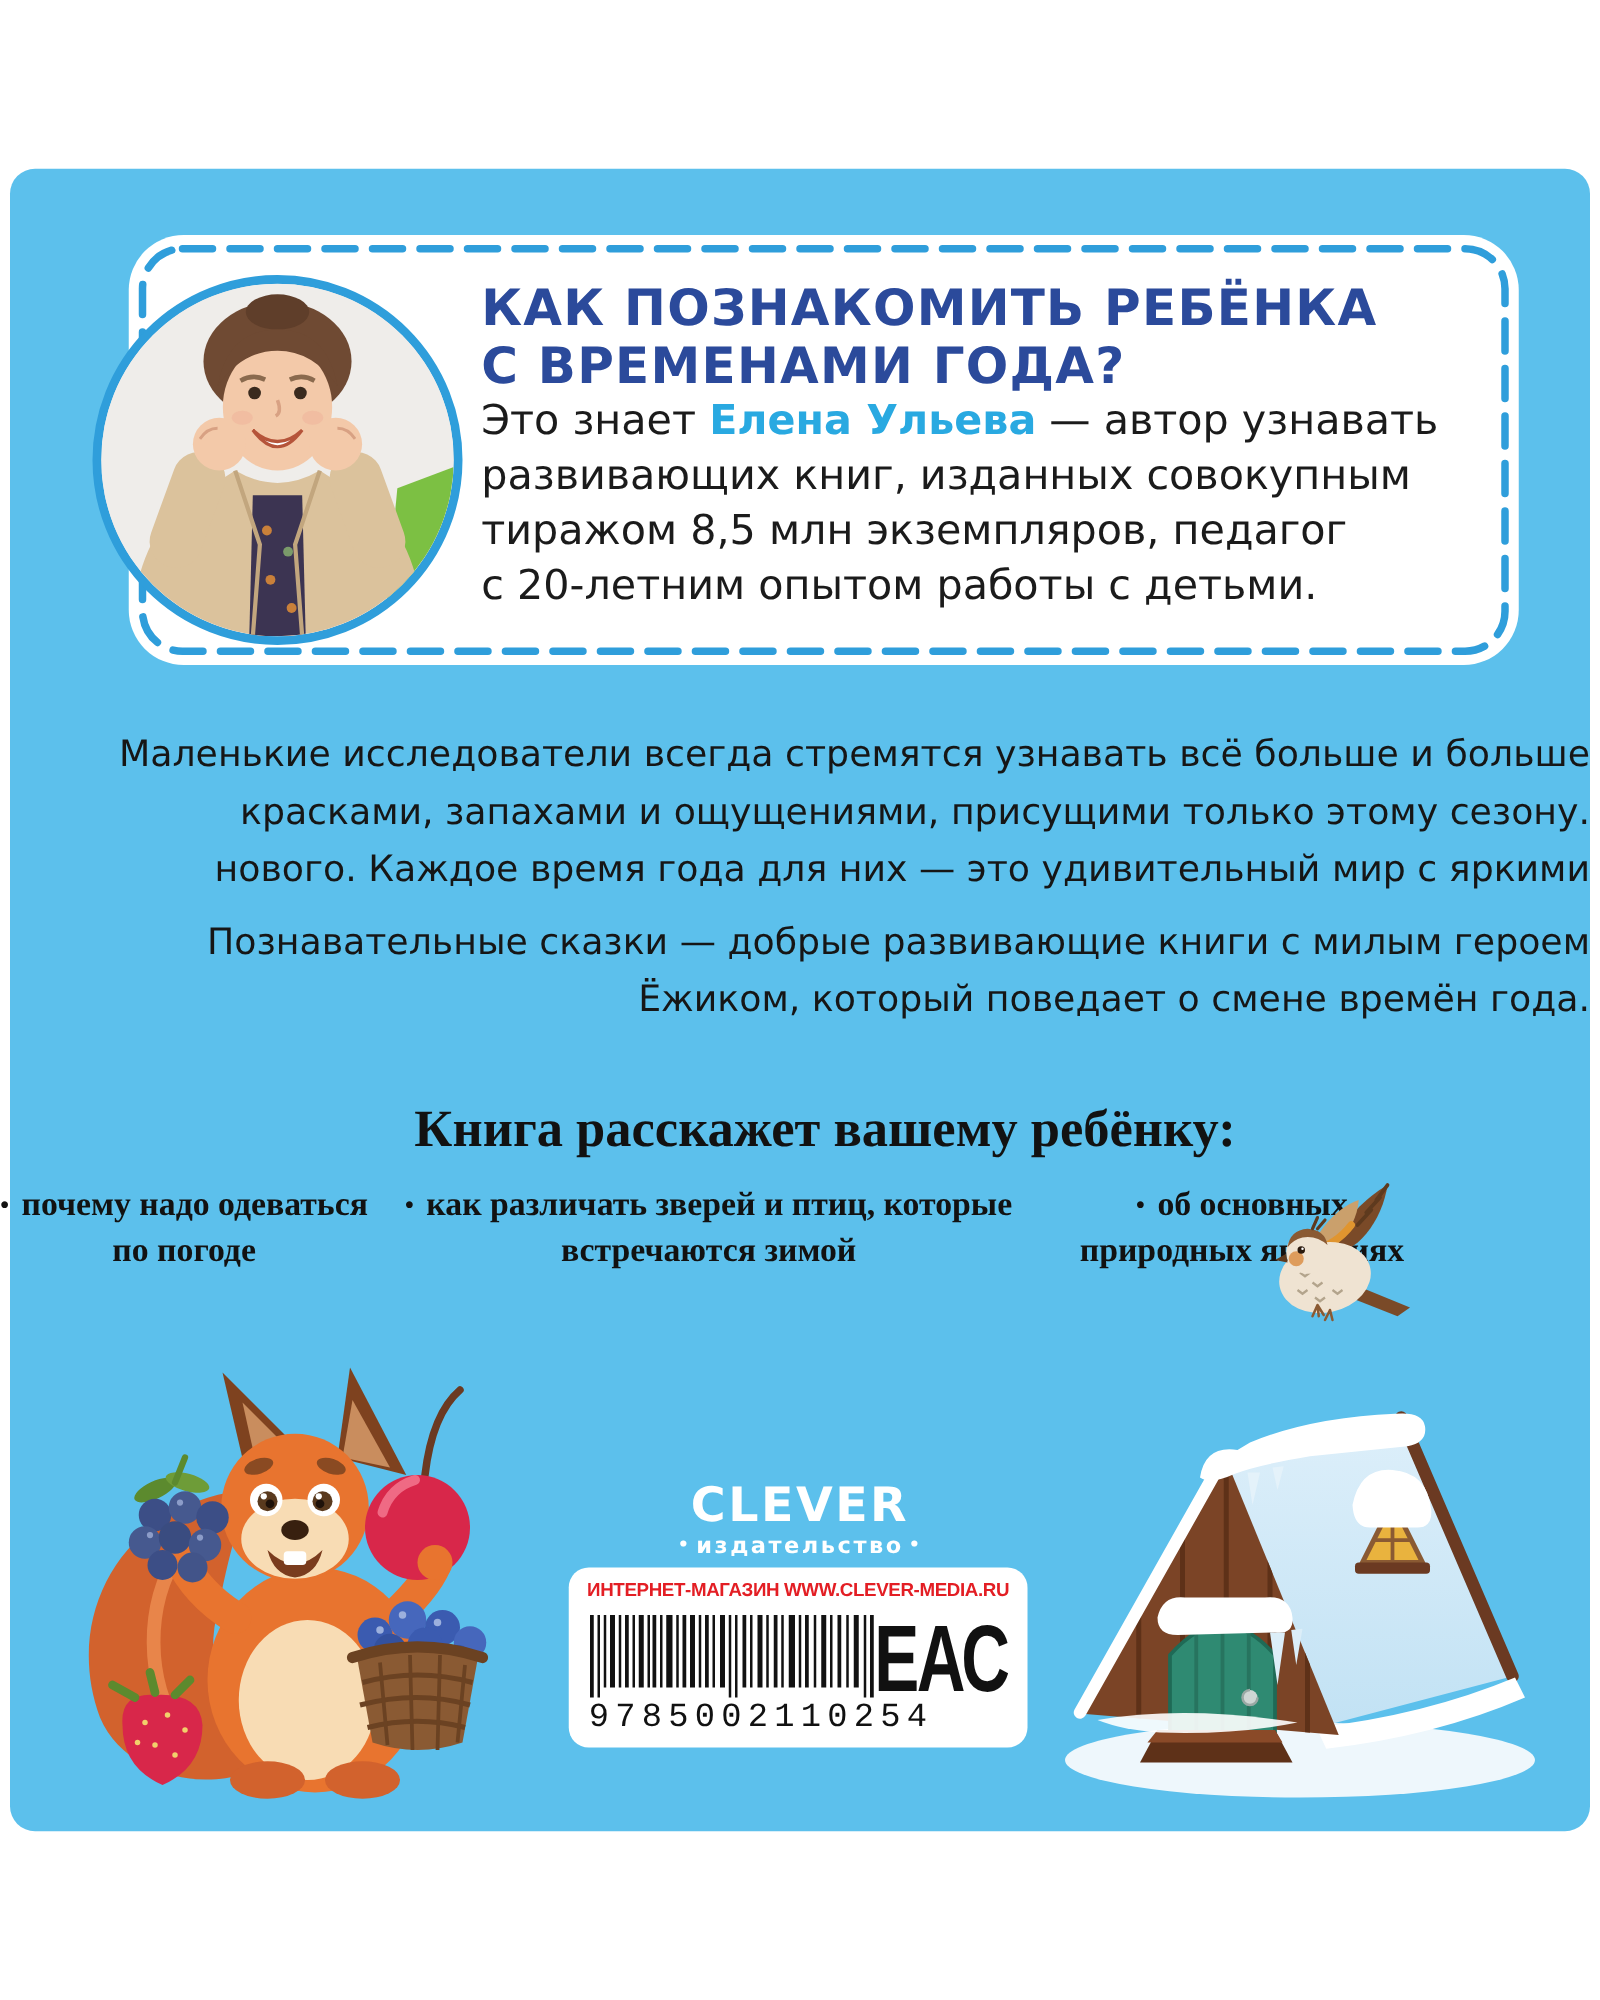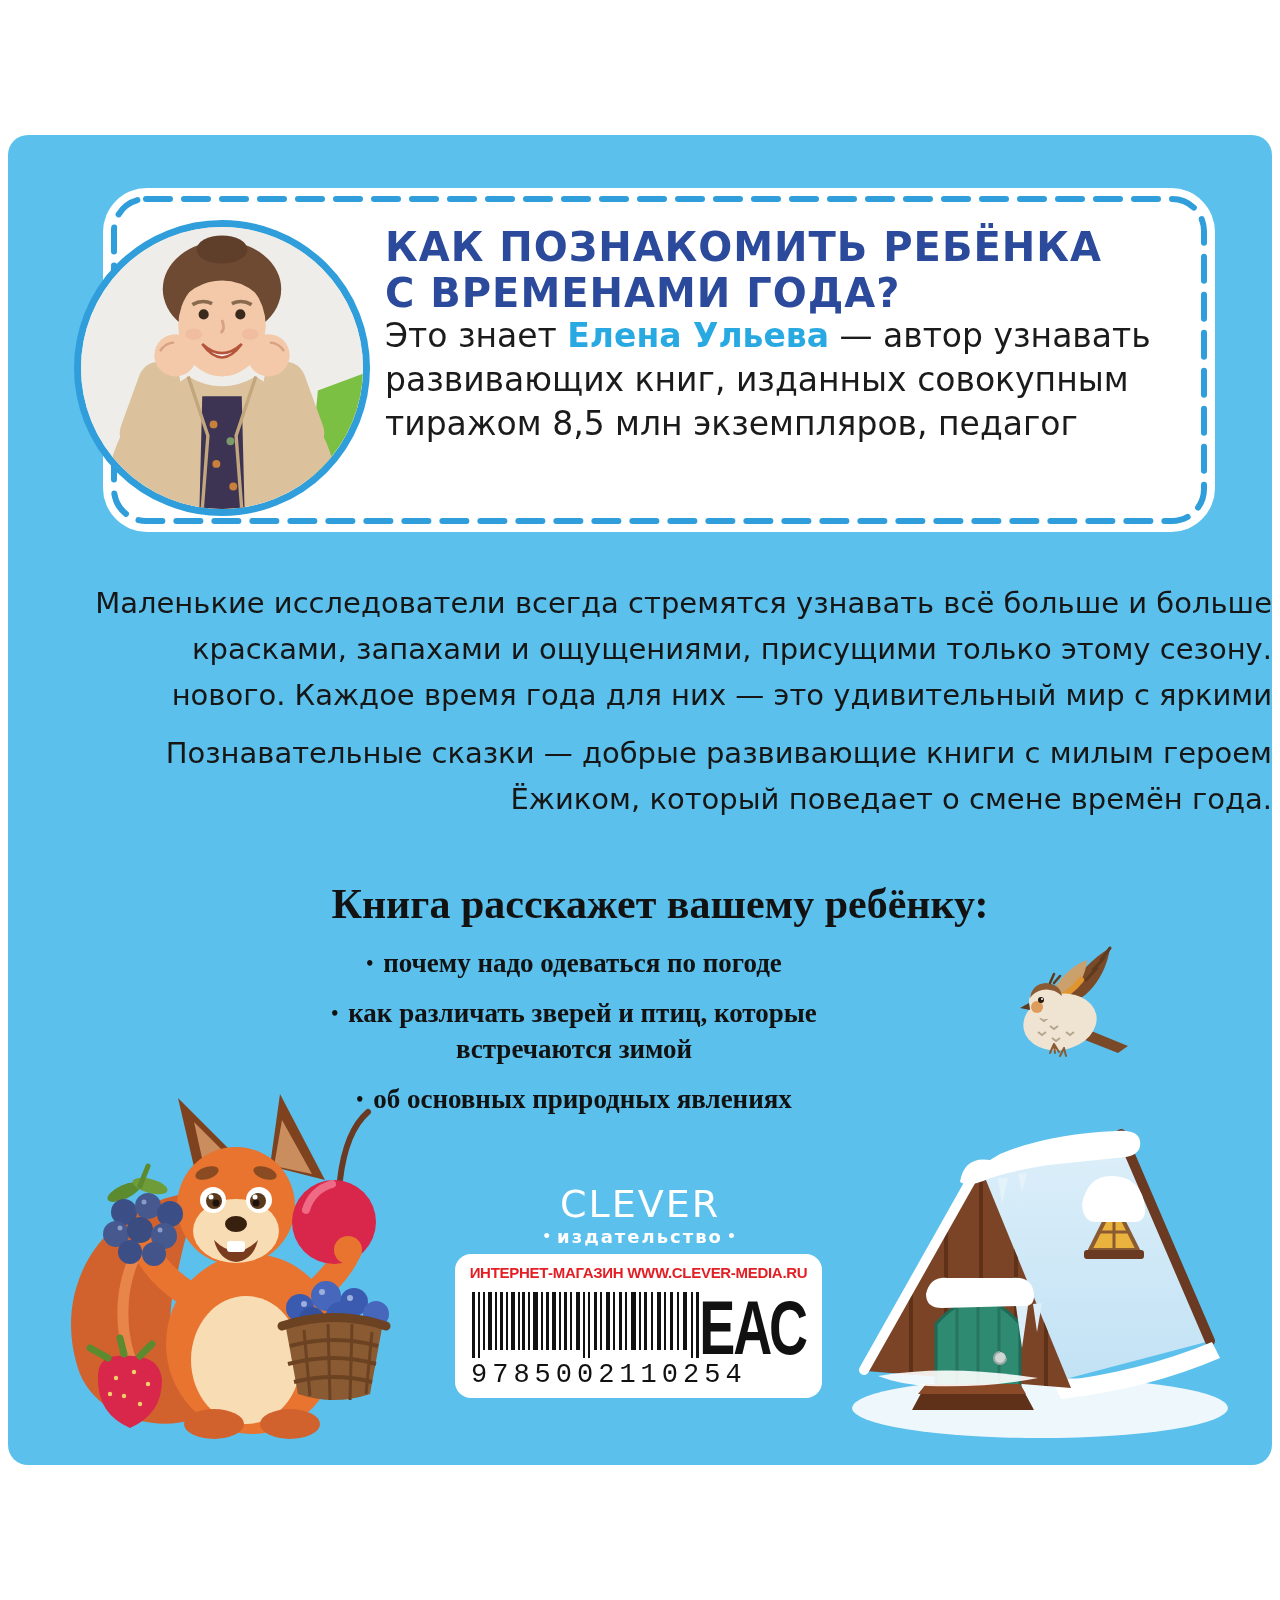--- a/index.html
+++ b/index.html
@@ -22,28 +22,28 @@
   .para{position:absolute;left:8px;width:1264px;text-align:right;color:#161616;
     font-size:29px;line-height:46px;font-weight:normal;}
   .para .line{display:block;white-space:nowrap;}
   .para1{top:580px;}
   .para2{top:730px;}
 
   
   .features-heading{position:absolute;left:0;top:880px;width:1280px;text-align:center;
     font-family:"Liberation Serif",serif;font-weight:bold;font-size:42px;color:#121212;margin-left:20px;}
   .features-list{position:absolute;left:0;top:945px;width:1148px;list-style:none;margin:0;padding:0;
-    display:flex;flex-direction:column;align-items:center;gap:14px;}
+    display:flex;flex-direction:row;align-items:center;gap:14px;}
   .features-list li{font-family:"Liberation Serif",serif;font-weight:bold;font-size:27px;
     line-height:36px;color:#121212;text-align:center;max-width:560px;}
   .bullet-dot{font-size:20px;vertical-align:2px;margin-right:10px;}
 
   
   .clever-logo{position:absolute;left:440px;top:1184px;width:400px;text-align:center;color:#ffffff;}
-  .clever-logo .word{font-size:38px;font-weight:400;letter-spacing:2px;line-height:40px;}
+  .clever-logo .word{font-size:38px;font-weight:700;letter-spacing:2px;line-height:40px;}
   .clever-logo .sub{font-size:18px;font-weight:bold;letter-spacing:2px;line-height:22px;margin-top:1px;}
   .clever-logo .dot{font-size:14px;vertical-align:2px;padding:0 4px;}
 
   .barcode-card{position:absolute;left:455px;top:1254px;width:367px;height:144px;background:#ffffff;border-radius:16px;}
   .store-line{position:absolute;left:0;top:10px;width:100%;text-align:center;color:#e31e24;
     font-family:"Liberation Sans",sans-serif;font-weight:bold;font-size:15px;letter-spacing:-0.3px;white-space:nowrap;}
   .barcode{position:absolute;left:16px;top:38px;width:232px;}
   .barcode-digits{margin-top:-4px;text-align:left;font-family:Liberation Mono, monospace;
     font-size:27px;letter-spacing:5px;color:#111111;white-space:nowrap;}
   .eac-mark{position:absolute;right:16px;top:30px;color:#111111;font-family:"Liberation Sans",sans-serif;
@@ -101,20 +101,21 @@
 
   <div class="headline">
     <span class="line" style="display:block">КАК ПОЗНАКОМИТЬ РЕБЁНКА</span>
     <span class="line" style="display:block">С ВРЕМЕНАМИ ГОДА?</span>
   </div>
 
   <div class="intro-body">
     <span class="line"><span>Это знает </span><span class="author-name">Елена Ульева</span><span> — автор узнавать</span></span>
     <span class="line">развивающих книг, изданных совокупным</span>
     <span class="line">тиражом 8,5 млн экземпляров, педагог</span>
+    <span class="line">с 20-летним опытом работы с детьми.</span>
   </div>
 
   <div class="para para1">
     <span class="line">Маленькие исследователи всегда стремятся узнавать всё больше и  больше</span>
     <span class="line">красками, запахами и  ощущениями, присущими только этому сезону.</span>
     <span class="line">нового. Каждое время года для них  — это удивительный мир с  яркими</span>
   </div>
   <div class="para para2">
     <span class="line">Познавательные сказки  — добрые развивающие книги с  милым героем</span>
     <span class="line">Ёжиком, который поведает о  смене времён года.</span>

